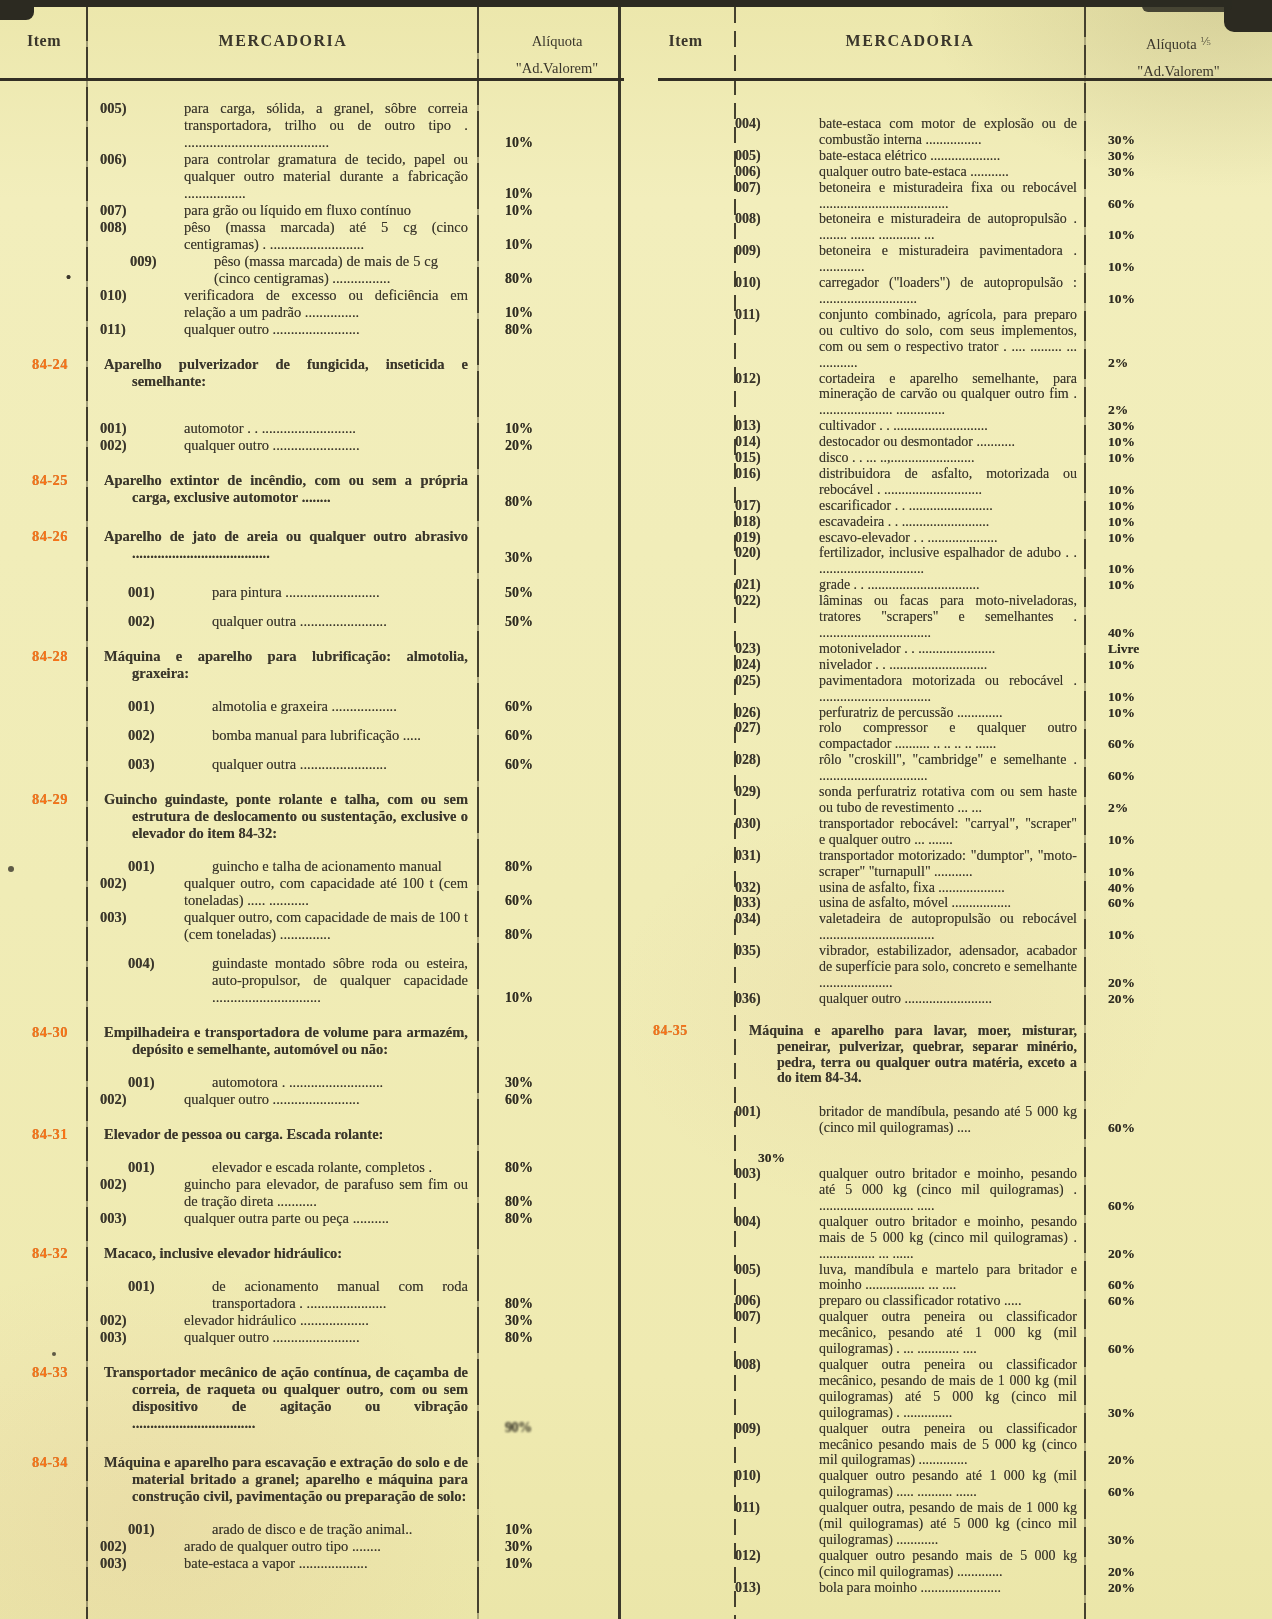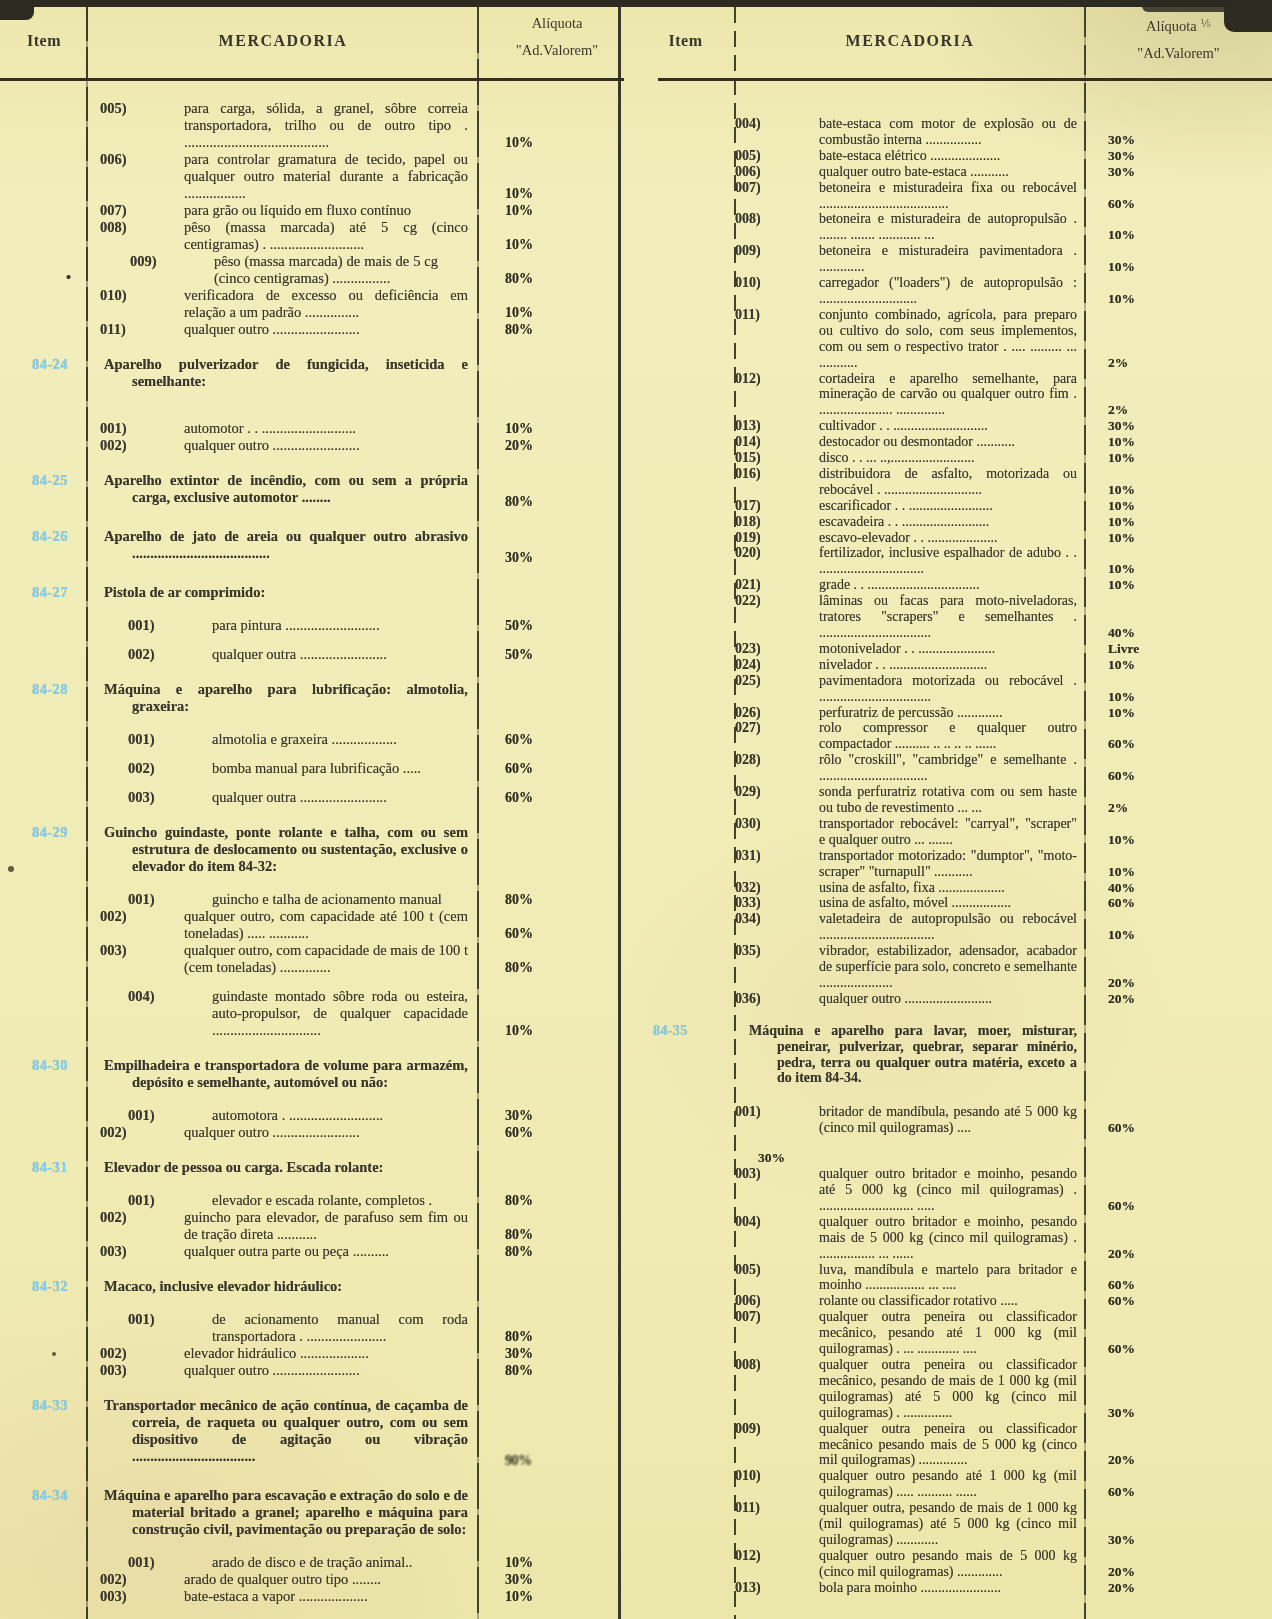--- a/index.html
+++ b/index.html
@@ -35,21 +35,21 @@
       repeating-linear-gradient(180deg,#45412f 0 46px,rgba(69,65,47,.4) 46px 52px);}
   #col-left .edge-rule{left:618px;width:3px;background:#3b382a;}
   #col-right .gutter-rule{left:98px;background:
       repeating-linear-gradient(180deg,#45412f 0 16px,rgba(69,65,47,0) 16px 24px);}
   #col-right .rate-rule{left:448px;background:
       repeating-linear-gradient(180deg,#45412f 0 30px,rgba(69,65,47,.35) 30px 38px);}
 
   .thead{position:absolute;top:8px;left:0;right:0;height:70px;font-size:16px;}
   .h-item{position:absolute;left:0;width:88px;top:24px;text-align:center;letter-spacing:.5px;font-weight:600;}
   .h-merc{position:absolute;left:88px;right:158px;top:24px;text-align:center;letter-spacing:1.5px;font-weight:600;}
-  .h-aliq{position:absolute;right:0;width:158px;top:2px;text-align:center;font-size:14.5px;line-height:27px;}
+  .h-aliq{position:absolute;right:0;width:158px;top:20px;text-align:center;font-size:14.5px;line-height:27px;}
   #col-right .h-item{width:99px;}
   #col-right .h-merc{left:99px;right:187px;}
   #col-right .h-aliq{width:187px;}
   .aliq-mark{font-size:11px;opacity:.75;vertical-align:4px;}
   .hrule{position:absolute;top:78px;height:3px;background:#332f24;}
   #col-left .hrule{left:0;right:12px;}
   #col-right .hrule{left:22px;right:0;}
 
   .content{position:absolute;left:0;right:0;bottom:0;overflow:hidden;
     text-shadow:0 0 .5px rgba(58,54,43,.55);}
@@ -59,21 +59,21 @@
   #col-left .block{margin-bottom:18px;}
   #col-right .block{margin-bottom:16px;}
   .row{display:flex;align-items:stretch;}
   #col-left .row.gap{margin-top:12px;padding-left:28px;}
   #col-right .row.gap{margin-top:14px;}
   .row.gap2{margin-top:26px;}
 
   .g{flex:none;box-sizing:border-box;}
   #col-left .g{width:88px;padding-left:32px;}
   #col-right .g{width:99px;padding-left:17px;}
-  .code{font-weight:700;letter-spacing:.4px;color:#7dd3fc;}
+  .code{font-weight:700;letter-spacing:.4px;color:#f97316;}
 
   .m{flex:1;min-width:0;box-sizing:border-box;text-align:justify;}
   #col-left .m{padding:0 10px 0 16px;}
   #col-right .m{padding:0 8px 0 14px;}
   .intro{padding-left:28px;text-indent:-28px;margin-bottom:4px;font-weight:bold;}
   #col-left .ent{padding-left:80px;text-indent:-42px;}
   #col-right .ent{padding-left:70px;text-indent:-42px;}
   .num{display:inline-block;width:42px;font-weight:600;}
   #col-right .num{width:42px;}
 
@@ -222,27 +222,20 @@
             <div class="g"><span class="code">84-26</span></div>
             <div class="m">
               <div class="intro"><span class="txt">Aparelho de jato de areia ou qualquer outro abrasivo ......................................</span></div>
             </div>
             <div class="r">
               <span class="rate">30%</span>
             </div>
           </div>
         </div>
         <div class="block">
-          <div class="row">
-            <div class="g"><span class="code">84-27</span></div>
-            <div class="m">
-              <div class="intro"><span class="txt">Pistola de ar comprimido:</span></div>
-            </div>
-            <div class="r"></div>
-          </div>
           <div class="row gap">
             <div class="g"></div>
             <div class="m">
               <div class="ent"><span class="num">001)</span><span class="txt">para pintura ..........................</span></div>
             </div>
             <div class="r">
               <span class="rate">50%</span>
             </div>
           </div>
           <div class="row gap">
@@ -843,21 +836,21 @@
             <div class="m">
               <div class="ent"><span class="num">005)</span><span class="txt">luva, mandíbula e martelo para britador e moinho ................. ... ....</span></div>
             </div>
             <div class="r">
               <span class="rate">60%</span>
             </div>
           </div>
           <div class="row">
             <div class="g"></div>
             <div class="m">
-              <div class="ent"><span class="num">006)</span><span class="txt">rolante ou classificador rotativo .....</span></div>
+              <div class="ent"><span class="num">006)</span><span class="txt">preparo ou classificador rotativo .....</span></div>
             </div>
             <div class="r">
               <span class="rate">60%</span>
             </div>
           </div>
           <div class="row">
             <div class="g"></div>
             <div class="m">
               <div class="ent"><span class="num">007)</span><span class="txt">qualquer outra peneira ou classificador mecânico, pesando até 1 000 kg (mil quilogramas) . ... ............ ....</span></div>
             </div>

